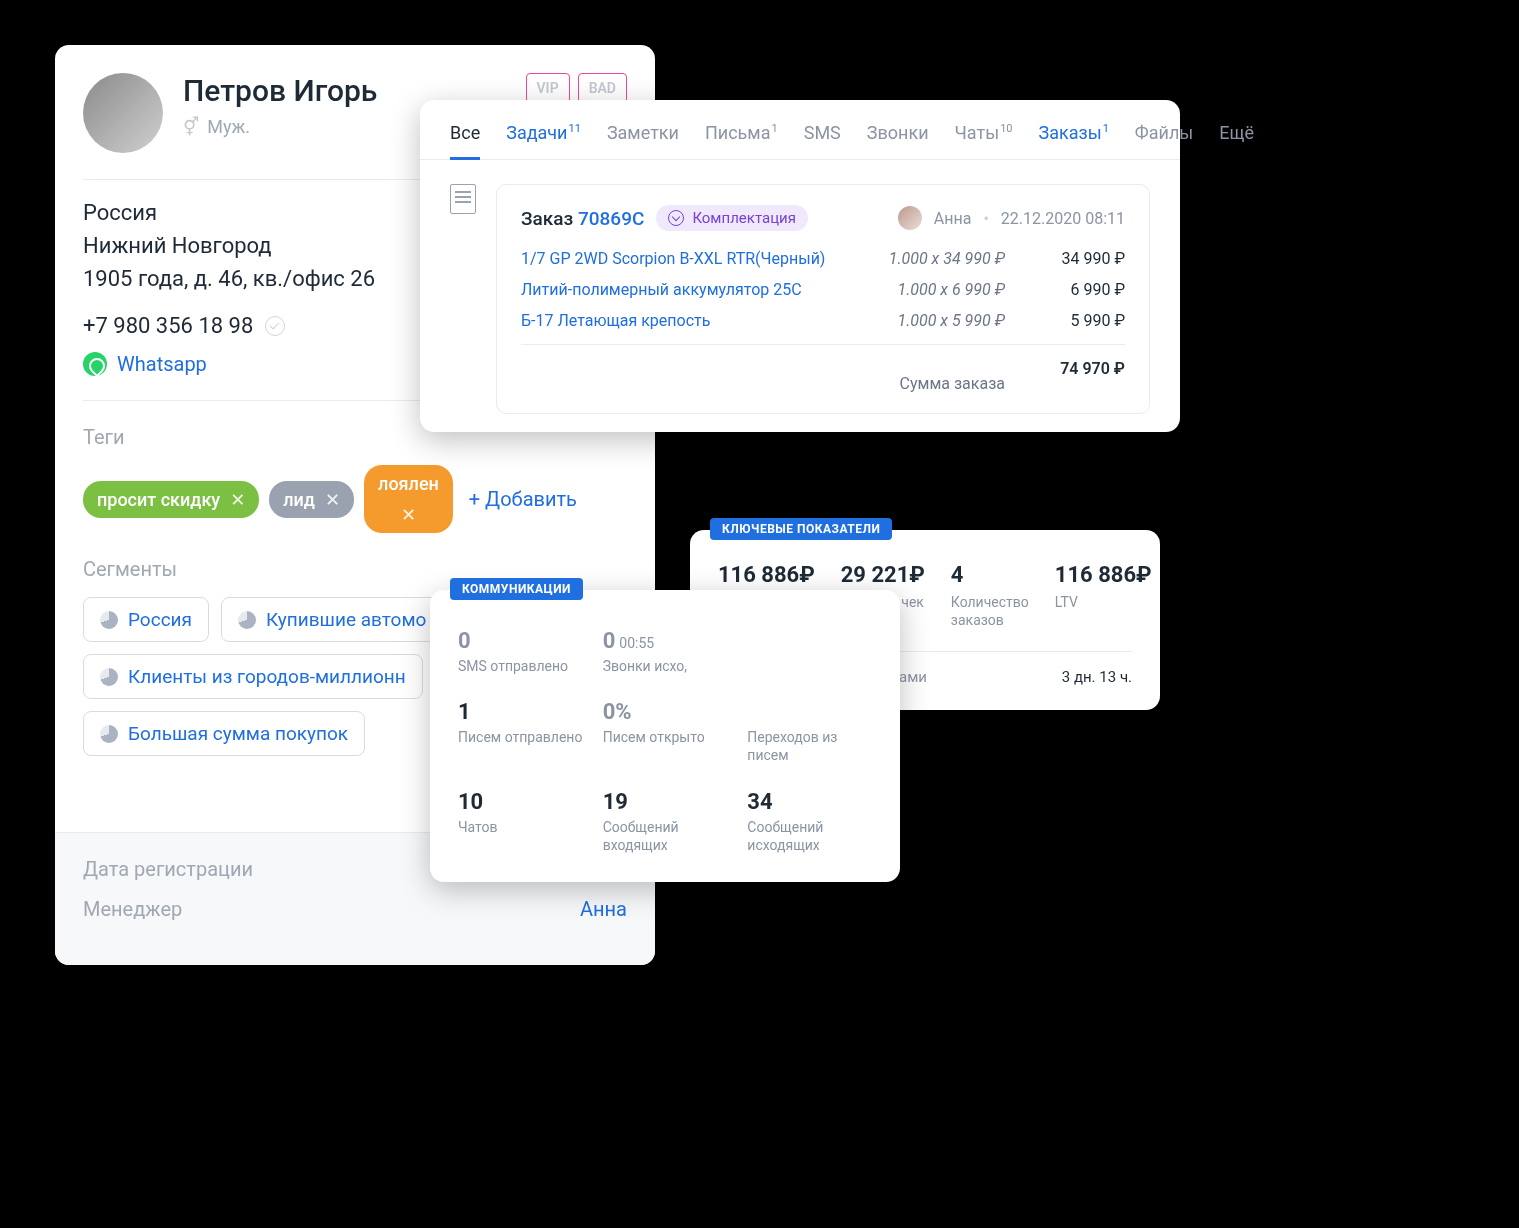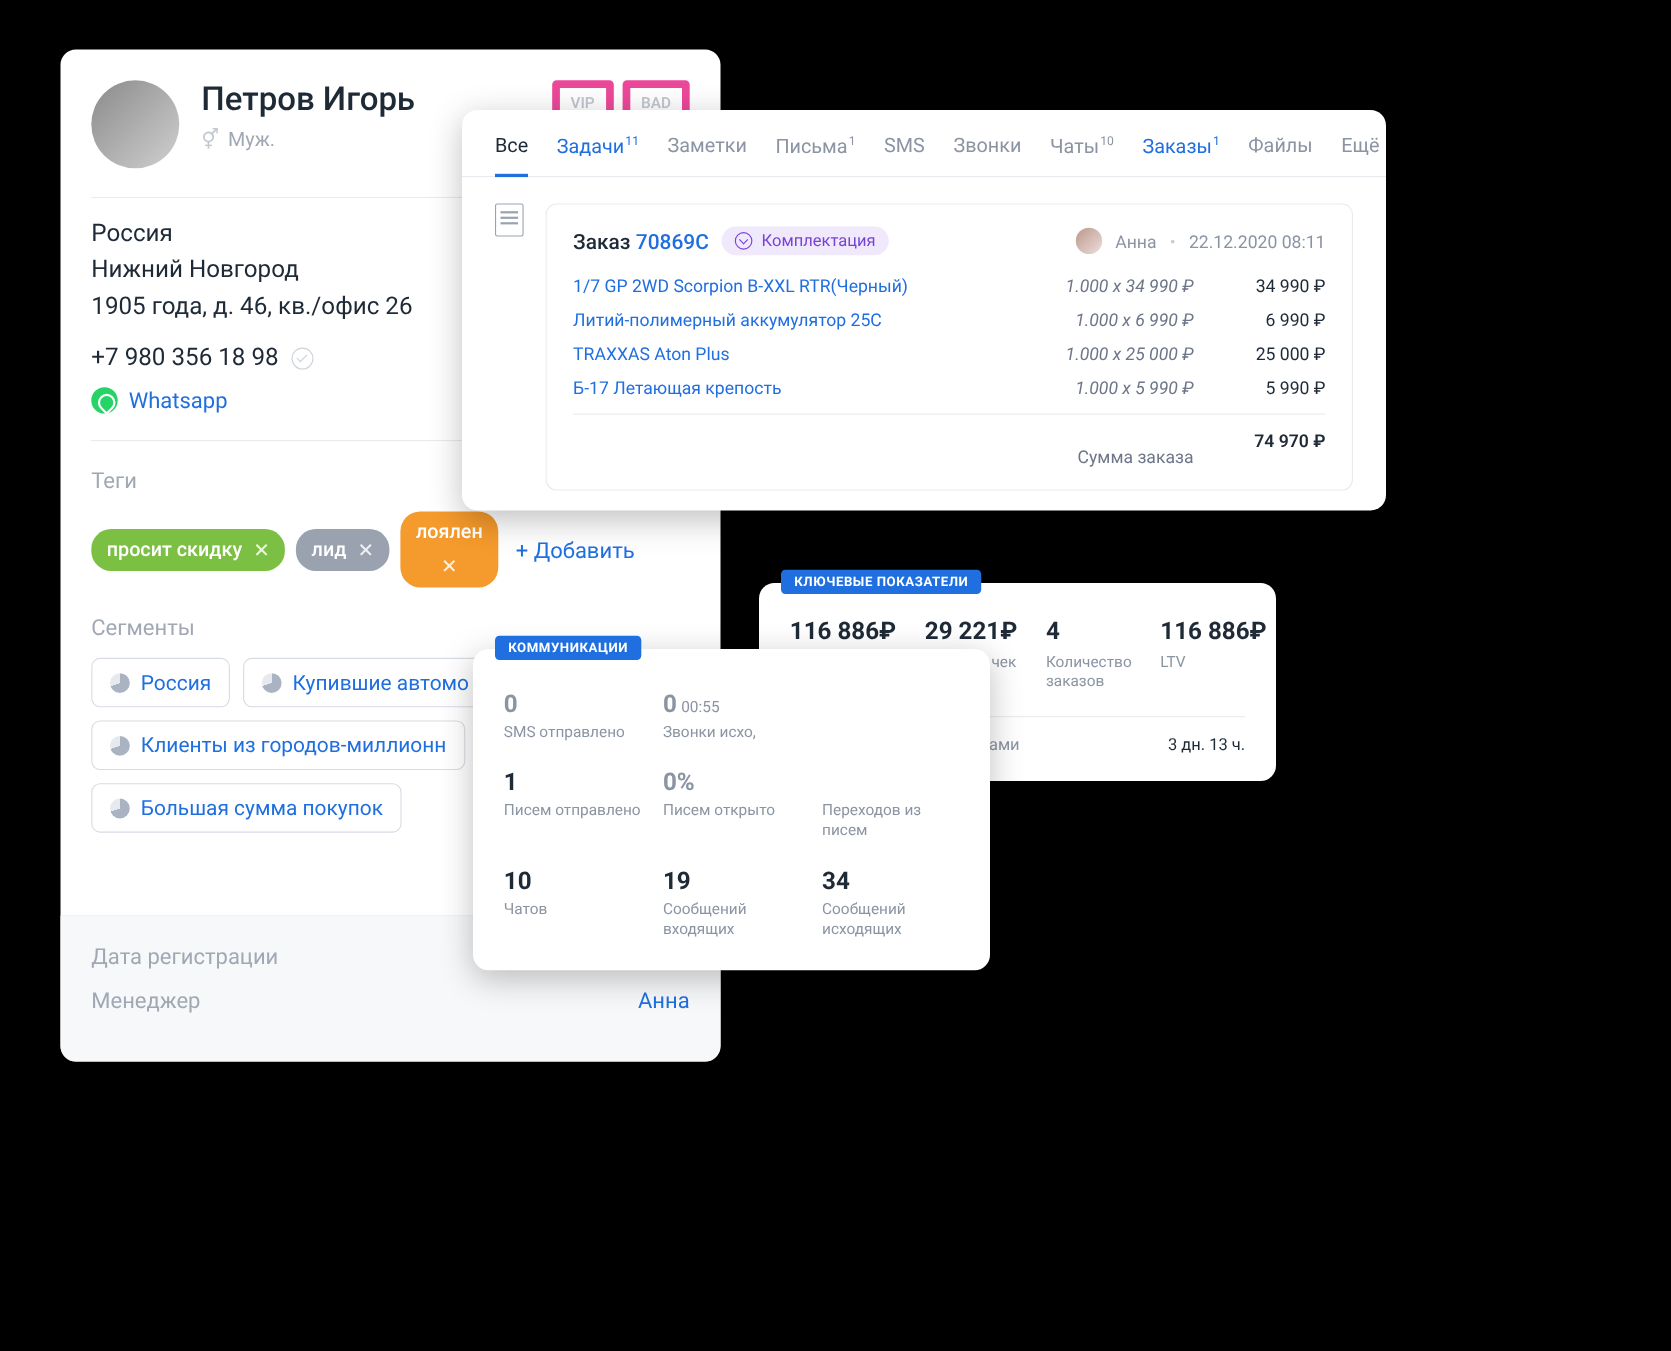--- a/index.html
+++ b/index.html
@@ -33,21 +33,21 @@
 }
 .avatar {
   width: 80px; height: 80px; border-radius: 50%;
   background: linear-gradient(135deg,#8a8a8a 0%, #d0d0d0 100%);
   flex-shrink: 0;
 }
 .profile-name { font-size: 30px; font-weight: 500; color:#1f2a37; margin-bottom:8px;}
 .profile-gender { display:flex; align-items:center; gap:8px; color:#a0a8b4; font-size:18px;}
 .badges { display:flex; gap:8px; margin-left:auto; }
 .badge-box {
-  border:7px solid #ec4899; border-radius:4px;
+  border:1px solid #ec4899; border-radius:4px;
   color:#c3c8d0; font-size:14px; font-weight:600;
   padding:6px 10px;
 }
 .divider { height:1px; background:#e8ebef; margin: 8px 28px; }
 .profile-body { padding: 8px 28px 0 28px; }
 .addr { font-size: 22px; line-height:1.5; color:#1f2a37; margin-bottom:18px;}
 .phone-row { display:flex; align-items:center; gap:12px; font-size:22px; color:#1f2a37; margin-bottom:14px;}
 .verify-icon { width:20px; height:20px; border:1.5px solid #cfd4dc; border-radius:50%; position:relative;}
 .verify-icon::after{content:"";position:absolute;left:4px;top:5px;width:8px;height:4px;border-left:1.5px solid #cfd4dc;border-bottom:1.5px solid #cfd4dc;transform:rotate(-45deg);}
 .whatsapp-row { display:flex; align-items:center; gap:10px; color:#1f6fe0; font-size:20px;}
@@ -72,21 +72,21 @@
 .profile-footer {
   margin-top:auto; background:#f6f8fa; border-top:1px solid #e8ebef;
   padding: 24px 28px 28px 28px; border-radius:0 0 14px 14px;
 }
 .kv-row { display:flex; justify-content:space-between; font-size:20px; margin-bottom:16px;}
 .kv-row .k{color:#a0a8b4;}
 .kv-row .v{color:#1f2a37;}
 .kv-row .v.link{color:#1f6fe0;}
 
 .order-card {
-  left: 420px; top: 100px; width: 840px; padding-bottom: 18px;
+  left: 420px; top: 100px; width: 760px; padding-bottom: 18px;
 }
 .tabs { display:flex; gap:26px; padding: 22px 30px 0 30px; border-bottom:1px solid #e8ebef; font-size:18px;}
 .tab { color:#8b94a3; padding-bottom:16px; position:relative; white-space:nowrap;}
 .tab .sup{font-size:11px; vertical-align:super; margin-left:1px;}
 .tab.active{color:#1f6fe0;}
 .tab.current{color:#1f2a37;}
 .tab.current::after{content:"";position:absolute;left:0;right:0;bottom:-1px;height:3px;background:#1f6fe0;}
 .order-body { padding: 24px 30px 0 30px; display:flex; gap:20px;}
 .receipt-icon{width:26px;height:30px;border:1.5px solid #9aa2b0;border-radius:2px;flex-shrink:0;position:relative;}
 .receipt-icon::after{content:"";position:absolute;left:4px;right:4px;top:6px;height:1.5px;background:#9aa2b0;box-shadow:0 5px 0 #9aa2b0,0 10px 0 #9aa2b0;}
@@ -246,25 +246,20 @@
         <span class="name">1/7 GP 2WD Scorpion B-XXL RTR(Черный)</span>
         <span class="qty">1.000 x 34 990 ₽</span>
         <span class="price">34 990 ₽</span>
       </div>
       <div class="order-line">
         <span class="name">Литий-полимерный аккумулятор 25C</span>
         <span class="qty">1.000 x 6 990 ₽</span>
         <span class="price">6 990 ₽</span>
       </div>
       <div class="order-line">
-        <span class="name">TRAXXAS Aton Plus</span>
-        <span class="qty">1.000 x 25 000 ₽</span>
-        <span class="price">25 000 ₽</span>
-      </div>
-      <div class="order-line">
         <span class="name">Б-17 Летающая крепость</span>
         <span class="qty">1.000 x 5 990 ₽</span>
         <span class="price">5 990 ₽</span>
       </div>
       <div class="order-total">
         <span class="lbl">Сумма заказа</span>
         <span class="val">74 970 ₽</span>
       </div>
     </div>
   </div>

